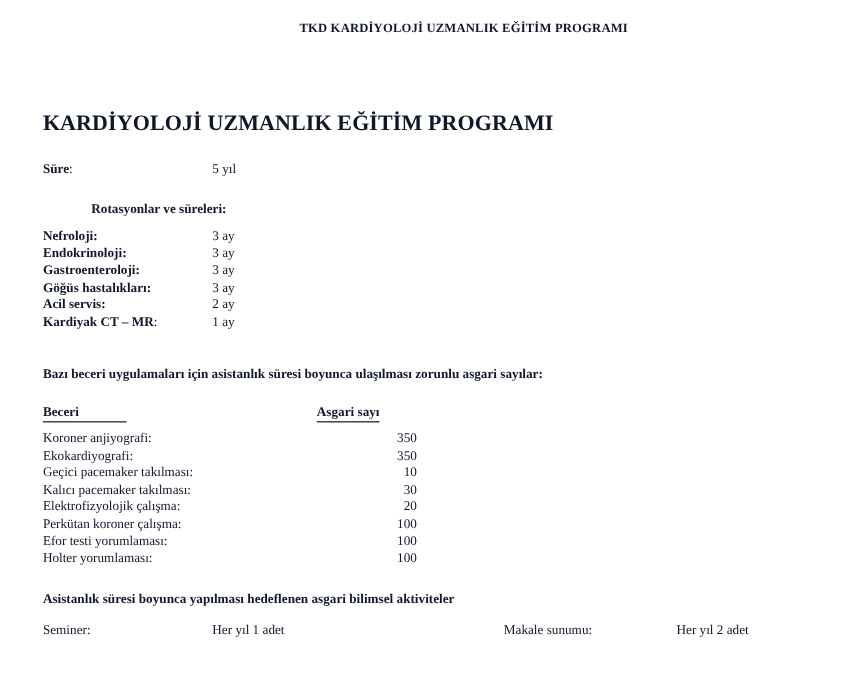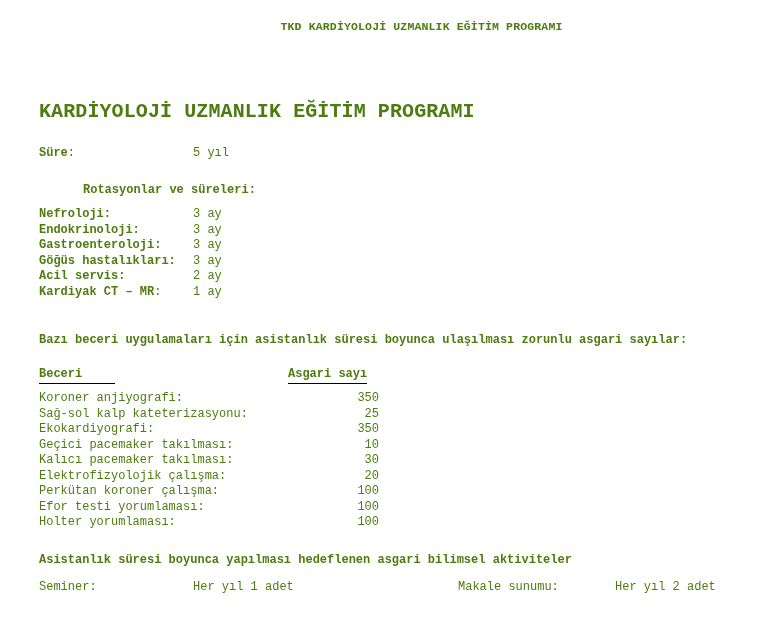--- a/index.html
+++ b/index.html
@@ -6,22 +6,22 @@
   html, body {
     margin: 0;
     padding: 0;
     background: #ffffff;
   }
   .page {
     position: relative;
     width: 773px;
     height: 625px;
     background: #ffffff;
-    color: #4d7c0f;
-    font-family: Liberation Mono, monospace;
+    color: #0f172a;
+    font-family: Liberation Serif, serif;
     overflow: hidden;
   }
 
   
   .doc-header {
     position: absolute;
     top: 20px;
     left: 0;
     width: 773px;
     text-align: center;
@@ -193,24 +193,20 @@
           <th class="col-skill"><span class="ul">Beceri</span></th>
           <th class="col-count"><span class="ul">Asgari sayı</span></th>
         </tr>
       </thead>
       <tbody>
         <tr>
           <td class="col-skill">Koroner anjiyografi:</td>
           <td class="col-count">350</td>
         </tr>
         <tr>
-          <td class="col-skill">Sağ-sol kalp kateterizasyonu:</td>
-          <td class="col-count">25</td>
-        </tr>
-        <tr>
           <td class="col-skill">Ekokardiyografi:</td>
           <td class="col-count">350</td>
         </tr>
         <tr>
           <td class="col-skill">Geçici pacemaker takılması:</td>
           <td class="col-count">10</td>
         </tr>
         <tr>
           <td class="col-skill">Kalıcı pacemaker takılması:</td>
           <td class="col-count">30</td>

